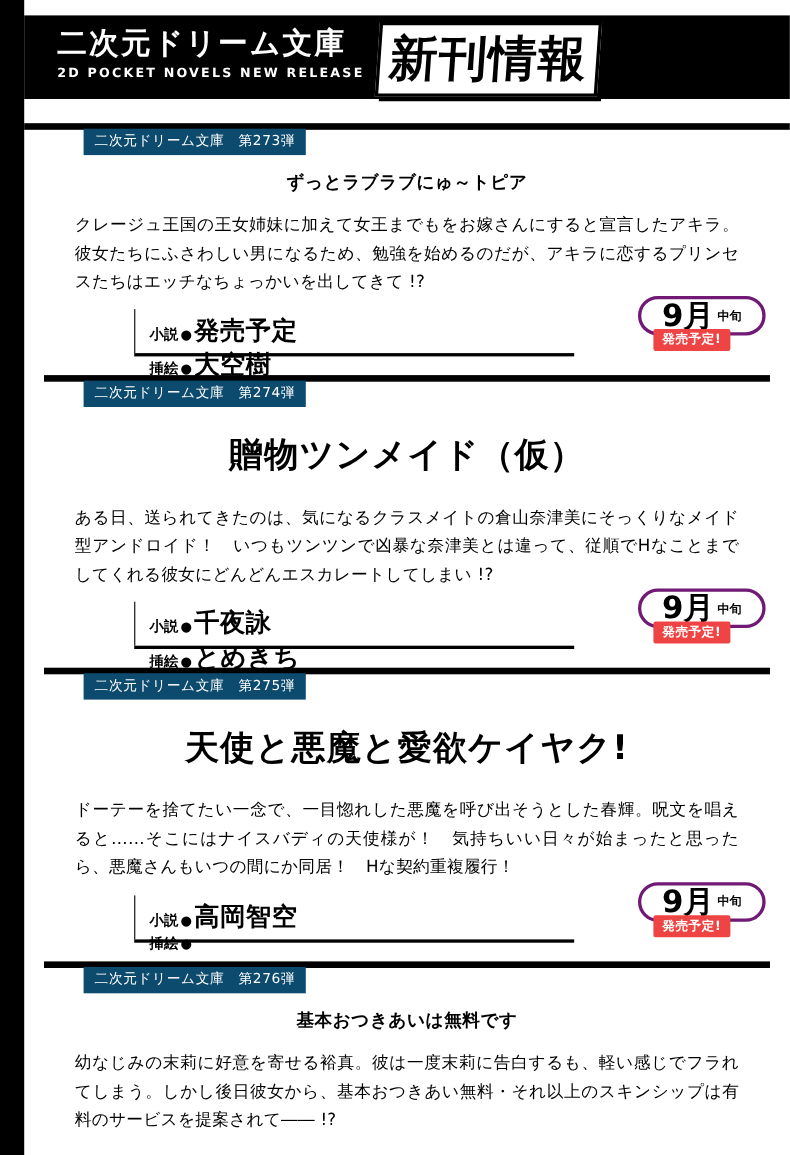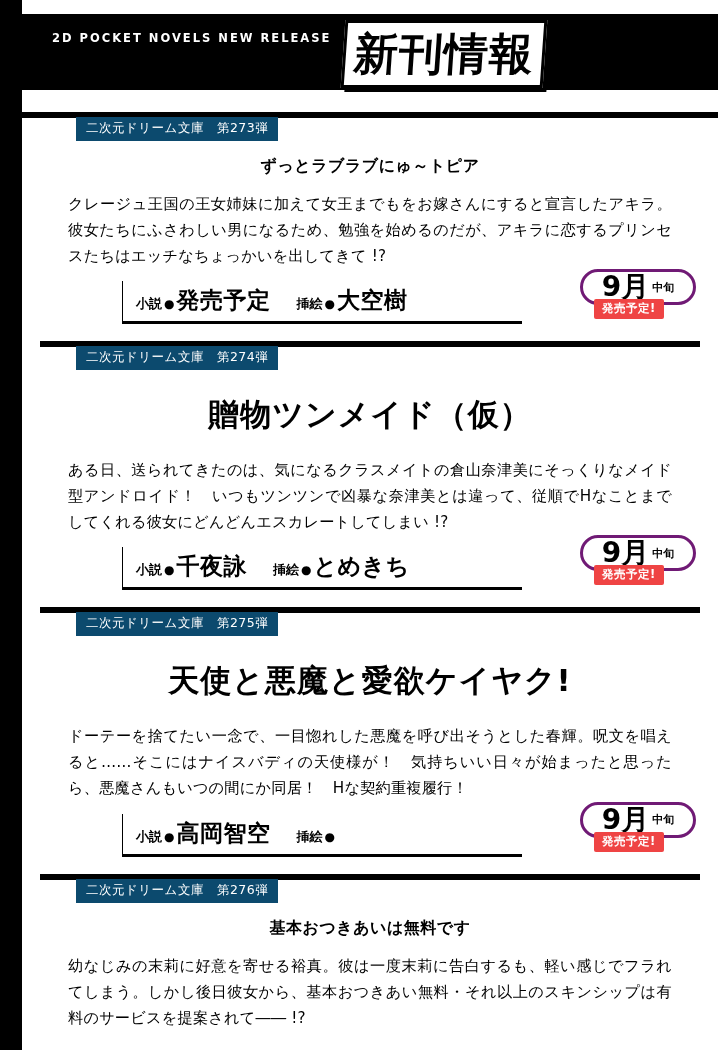--- a/index.html
+++ b/index.html
@@ -102,21 +102,21 @@
     height:52px;
   }
   .credit-line{
     position:absolute;left:82px;top:2px;width:1px;height:40px;background:#000;
   }
   .credit-rule{
     position:absolute;left:82px;top:42px;width:400px;height:3px;background:#000;
   }
   .credits{
     position:absolute;left:96px;top:6px;
-    display:flex;align-items:baseline;
+    display:flex;align-items:baseline;flex-direction:column;
   }
   .credit-item{display:flex;align-items:baseline;margin-right:26px;}
   .credit-label{font-size:13px;font-weight:bold;}
   .credit-dot{font-size:12px;margin:0 2px;}
   .credit-name{font-size:23px;font-weight:bold;letter-spacing:0.5px;}
   
   .date-badge{
     position:absolute;right:4px;top:-10px;width:116px;height:58px;
   }
   .badge-top{
@@ -145,20 +145,21 @@
 <body>
 
 <div class="left-bar"></div>
 
 <div class="page">
 
   <div class="header">
     <div class="header-band"></div>
     <div class="header-inner">
       <div class="hdr-left">
+        <div class="hdr-jp">二次元ドリーム文庫</div>
         <div class="hdr-en">2D POCKET NOVELS NEW RELEASE</div>
       </div>
       <div class="hdr-right">新刊情報</div>
     </div>
   </div>
 
   <div class="rule-top"></div>
   <div class="entry">
     <div class="label-row">
       <div class="label-box">二次元ドリーム文庫　第273弾</div>

